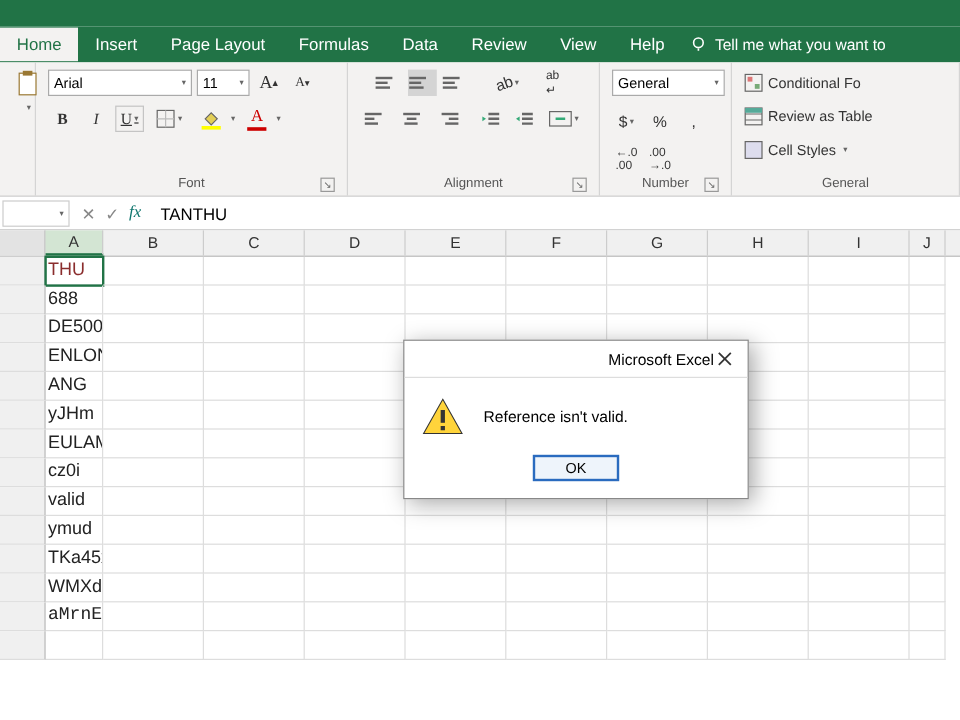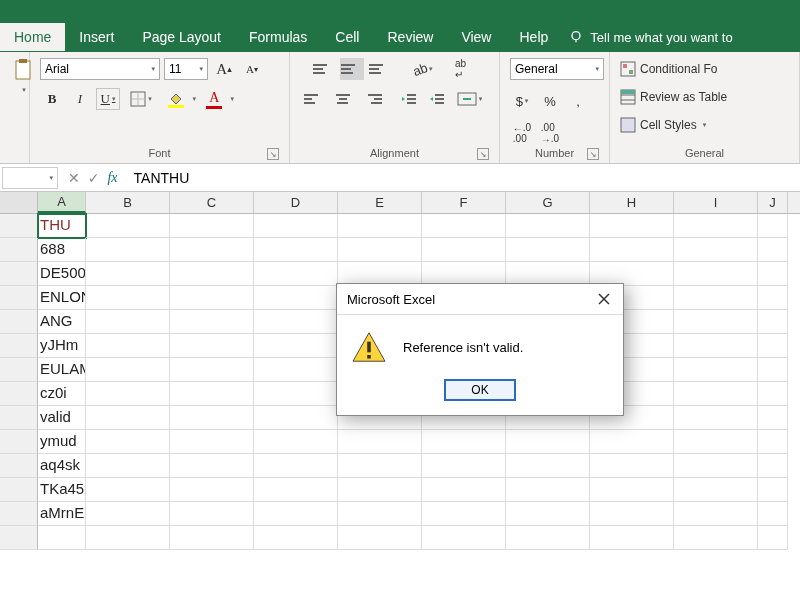--- a/index.html
+++ b/index.html
@@ -62,39 +62,39 @@
   .corner { width: 38px; border-right:1px solid #bbb; background:#e3e3e3; }
   .colh { width: 84px; border-right:1px solid #ccc; display:flex; align-items:center; justify-content:center; font-size:13px; color:#333; }
   .colh.sel { background:#d3e5d3; border-bottom:2px solid #217346; }
 
   .row { display:flex; height:24px; }
   .rowh { width: 38px; border-right:1px solid #bbb; border-bottom:1px solid #ddd; background:#f0f0f0; display:flex; align-items:center; justify-content:center; font-size:12px; }
   .cell { width:84px; border-right:1px solid #ddd; border-bottom:1px solid #ddd; padding:2px 0 2px 2px; font-size:15px; color:#222; overflow:hidden; white-space:nowrap; font-family: Arial, sans-serif; }
   .cell.selcell { outline:2px solid #217346; outline-offset:-1px; color:#8a2d2d; }
 
   .modal { position:absolute; left:336px; top:283px; width:288px; background:#fff; border:1px solid #888; box-shadow: 4px 4px 18px rgba(0,0,0,.35); }
-  .modal-title { display:flex; justify-content:space-between; align-items:center; padding:6px 10px; font-size:13px; border-bottom:1px solid #ddd; }
+  .modal-title { display:flex; justify-content:flex-end; align-items:center; padding:6px 10px; font-size:13px; border-bottom:1px solid #ddd; }
   .modal-body { display:flex; align-items:center; gap:16px; padding:16px 14px; font-size:13px; }
   .warn-tri { width:36px; height:32px; }
   .modal-actions { display:flex; justify-content:center; padding:0 0 14px 0; }
   .ok-btn { width:72px; height:22px; border:2px solid #2a6bbf; background:#eef4fb; font-size:12px; display:flex; align-items:center; justify-content:center; }
 
   .close-x { width:18px; height:18px; display:flex; align-items:center; justify-content:center; }
 </style>
 </head>
 <body>
 
 <div class="titlebar"></div>
 
 <div class="ribbon-tabs">
   <div class="tab active">Home</div>
   <div class="tab">Insert</div>
   <div class="tab">Page Layout</div>
   <div class="tab">Formulas</div>
-  <div class="tab">Cell</div>
+  <div class="tab">Data</div>
   <div class="tab">Review</div>
   <div class="tab">View</div>
   <div class="tab">Help</div>
   <div class="tellme">
     <svg class="bulb" viewBox="0 0 24 24">
         <circle cx="12" cy="10" r="6" fill="none" stroke="#fff" stroke-width="2"></circle>
         <line x1="12" y1="17" x2="12" y2="20" stroke="#fff" stroke-width="2"></line>
       </svg>
     <span>Tell me what you want to</span>
   </div>
@@ -452,47 +452,47 @@
         <div class="cell" style="width: 84px;"></div>
         <div class="cell" style="width: 84px;"></div>
         <div class="cell" style="width: 84px;"></div>
         <div class="cell" style="width: 84px;"></div>
         <div class="cell" style="width: 84px;"></div>
         <div class="cell" style="width: 84px;"></div>
         <div class="cell" style="width: 30px;"></div>
       </div>
       <div class="row">
         <div class="rowh"></div>
-        <div class="cell" style="width: 48px;">aq4sk</div>
-        <div class="cell" style="width: 84px;"></div>
-        <div class="cell" style="width: 84px;"></div>
-        <div class="cell" style="width: 84px;"></div>
-        <div class="cell" style="width: 84px;"></div>
-        <div class="cell" style="width: 84px;"></div>
-        <div class="cell" style="width: 84px;"></div>
-        <div class="cell" style="width: 84px;"></div>
-        <div class="cell" style="width: 84px;"></div>
-        <div class="cell" style="width: 30px;"></div>
-      </div>
-      <div class="row">
-        <div class="rowh"></div>
         <div class="cell" style="width: 48px;">TKa45x</div>
         <div class="cell" style="width: 84px;"></div>
         <div class="cell" style="width: 84px;"></div>
         <div class="cell" style="width: 84px;"></div>
         <div class="cell" style="width: 84px;"></div>
         <div class="cell" style="width: 84px;"></div>
         <div class="cell" style="width: 84px;"></div>
         <div class="cell" style="width: 84px;"></div>
         <div class="cell" style="width: 84px;"></div>
         <div class="cell" style="width: 30px;"></div>
       </div>
       <div class="row">
         <div class="rowh"></div>
-        <div class="cell" style="width: 48px;">aMrnE</div>
+        <div class="cell" style="width: 48px;">WMXd</div>
+        <div class="cell" style="width: 84px;"></div>
+        <div class="cell" style="width: 84px;"></div>
+        <div class="cell" style="width: 84px;"></div>
+        <div class="cell" style="width: 84px;"></div>
+        <div class="cell" style="width: 84px;"></div>
+        <div class="cell" style="width: 84px;"></div>
+        <div class="cell" style="width: 84px;"></div>
+        <div class="cell" style="width: 84px;"></div>
+        <div class="cell" style="width: 30px;"></div>
+      </div>
+      <div class="row">
+        <div class="rowh"></div>
+        <div class="cell" style="width: 48px; font-family: Liberation Mono, monospace;">aMrnE</div>
         <div class="cell" style="width: 84px;"></div>
         <div class="cell" style="width: 84px;"></div>
         <div class="cell" style="width: 84px;"></div>
         <div class="cell" style="width: 84px;"></div>
         <div class="cell" style="width: 84px;"></div>
         <div class="cell" style="width: 84px;"></div>
         <div class="cell" style="width: 84px;"></div>
         <div class="cell" style="width: 84px;"></div>
         <div class="cell" style="width: 30px;"></div>
       </div>

